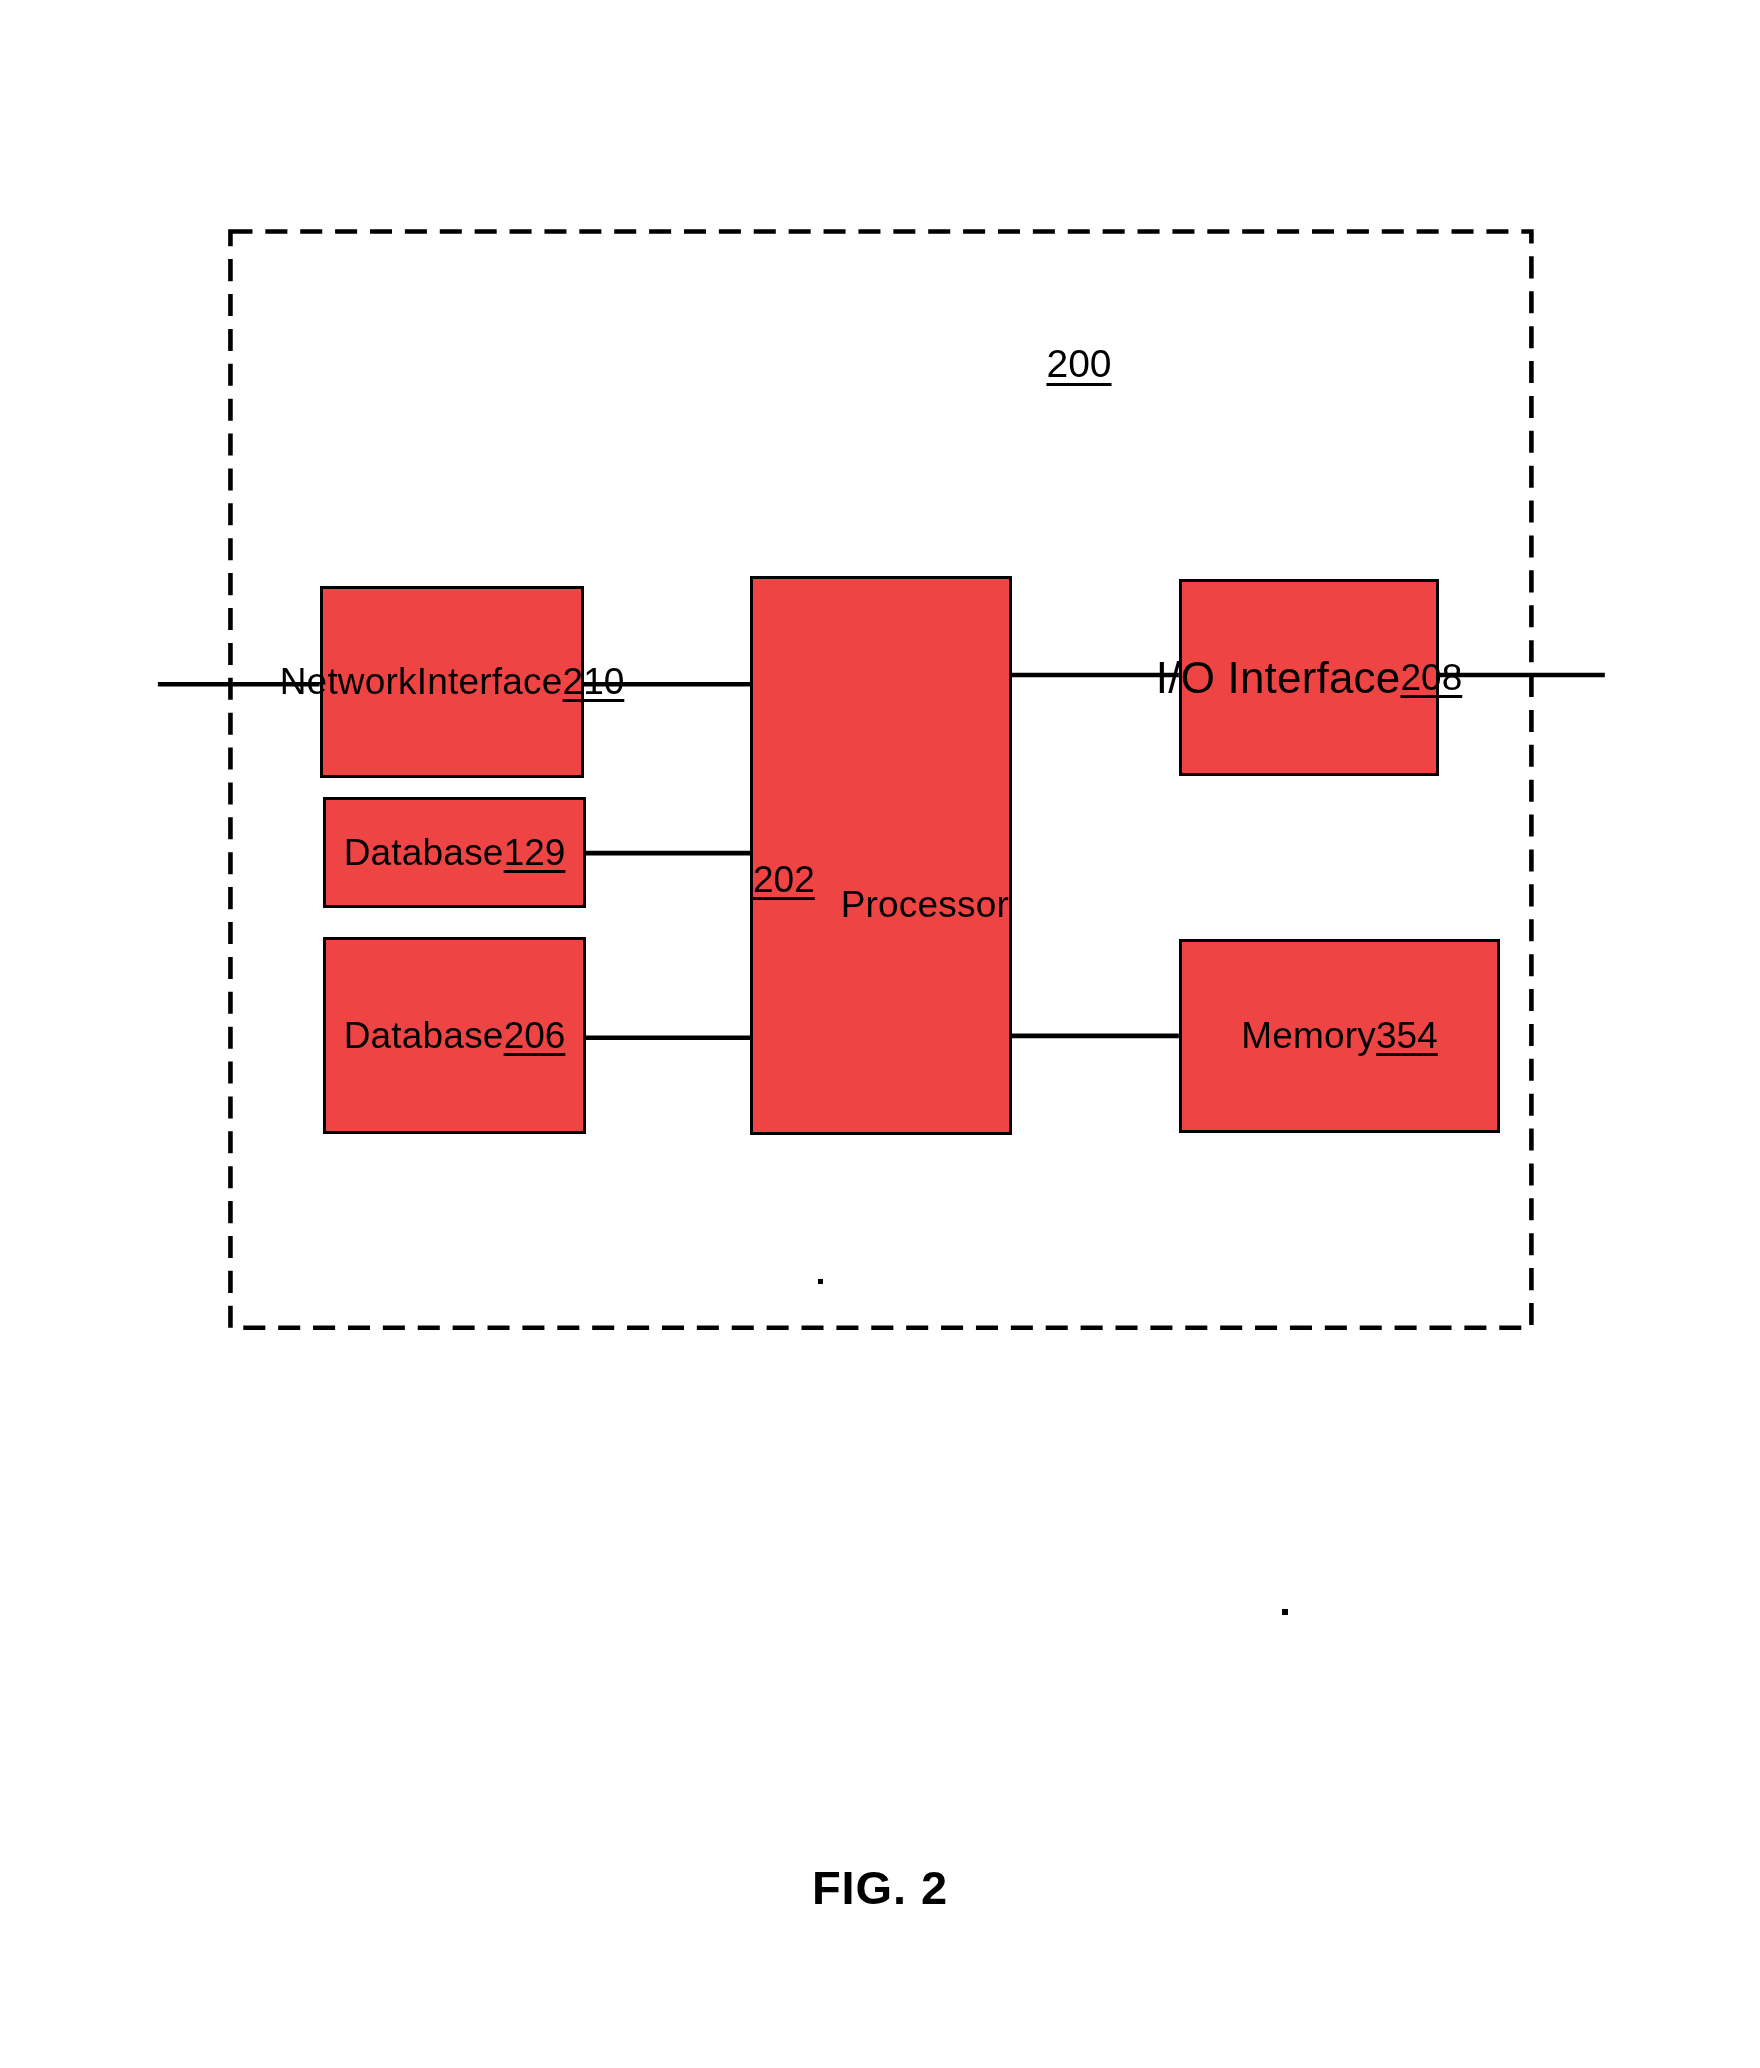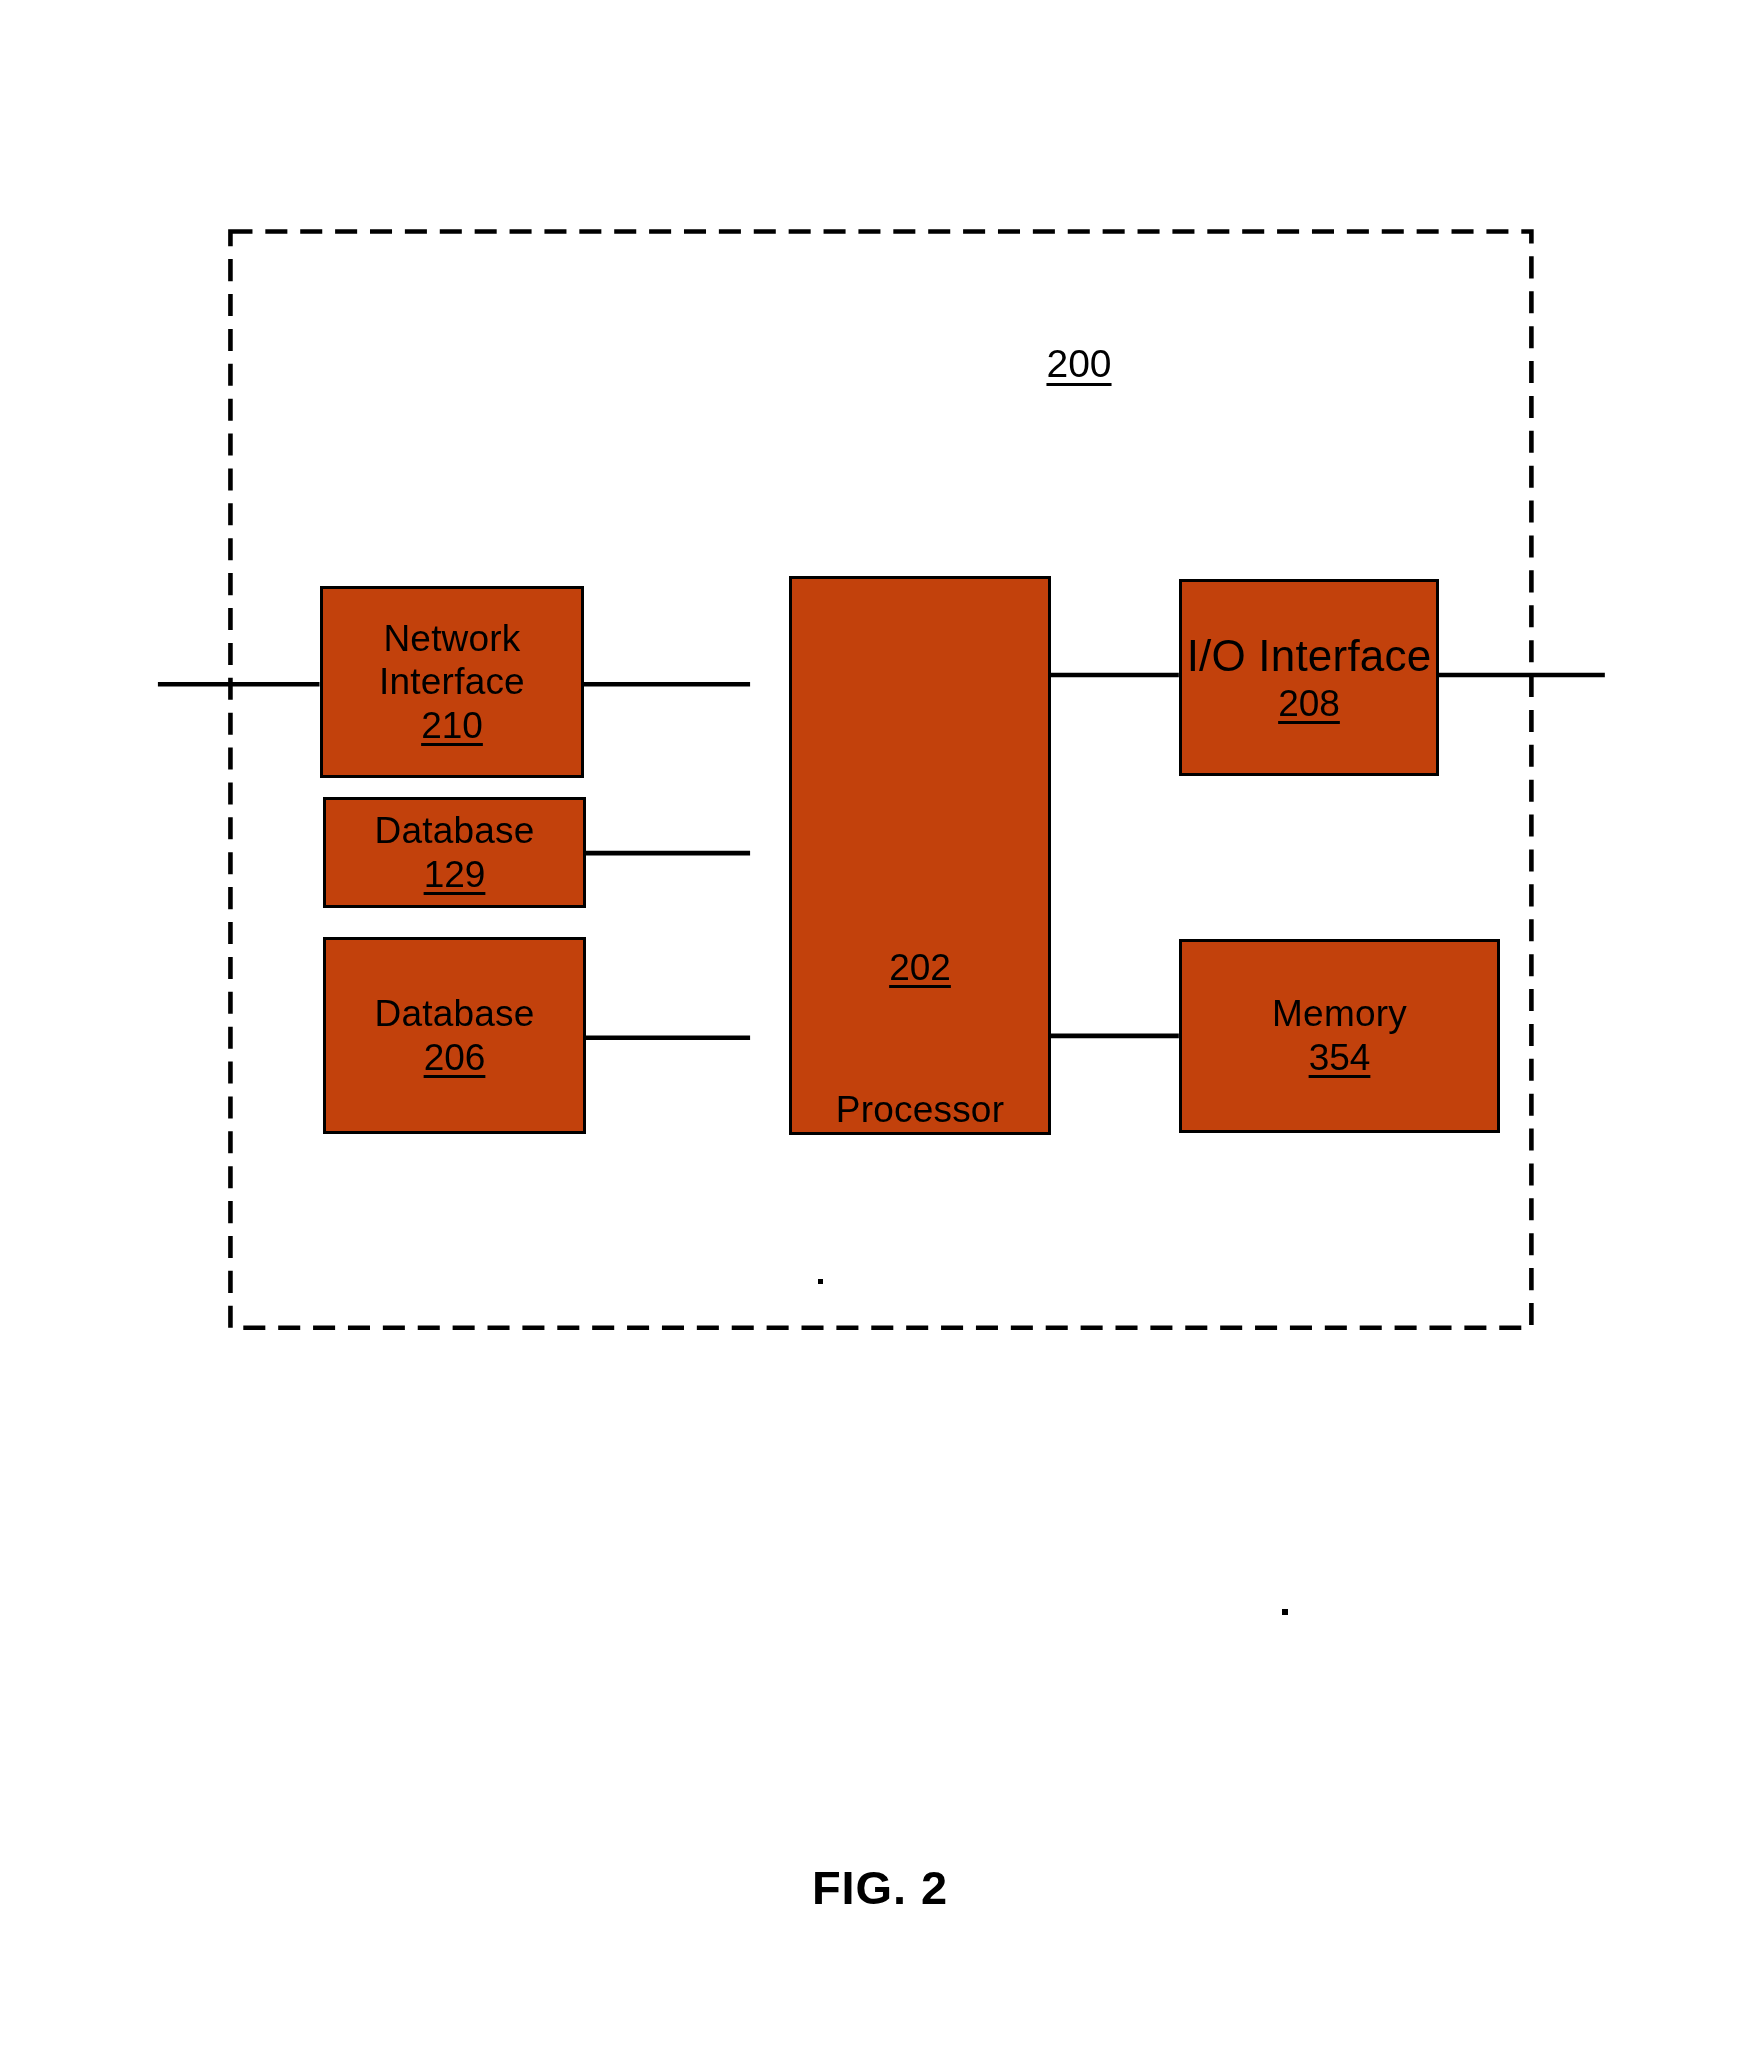--- a/index.html
+++ b/index.html
@@ -29,23 +29,23 @@
     left: 0;
     top: 0;
     width: 1760px;
     height: 2068px;
   }
 
   .node-box {
     position: absolute;
     box-sizing: border-box;
     border: 3.7px solid #000000;
-    background: #c2410c;
+    background: #ef4444;
     display: flex;
-    flex-direction: column;
+    flex-direction: row;
     align-items: center;
     justify-content: center;
     text-align: center;
   }
 
   .node-label {
     font-size: 37px;
     line-height: 1.18;
     white-space: nowrap;
     letter-spacing: 0.2px;
@@ -67,22 +67,21 @@
   #node-storage {
     left: 323px;  top: 797px;  width: 263px;  height: 111px;
   }
   #node-database {
     left: 323px;  top: 937px; width: 263px;  height: 197px;
   }
 
   
   #node-processor {
     left: 750px;  top: 576px;  width: 262px;  height: 559px;
-    justify-content: flex-end;
-    margin-left: 39px;
+    justify-content: space-between;
   }
   #node-processor .node-ref {
     margin-top: 48px;
   }
   #node-processor .node-label {
     margin-top: 99px;
   }
 
   
   #node-io-interface {

